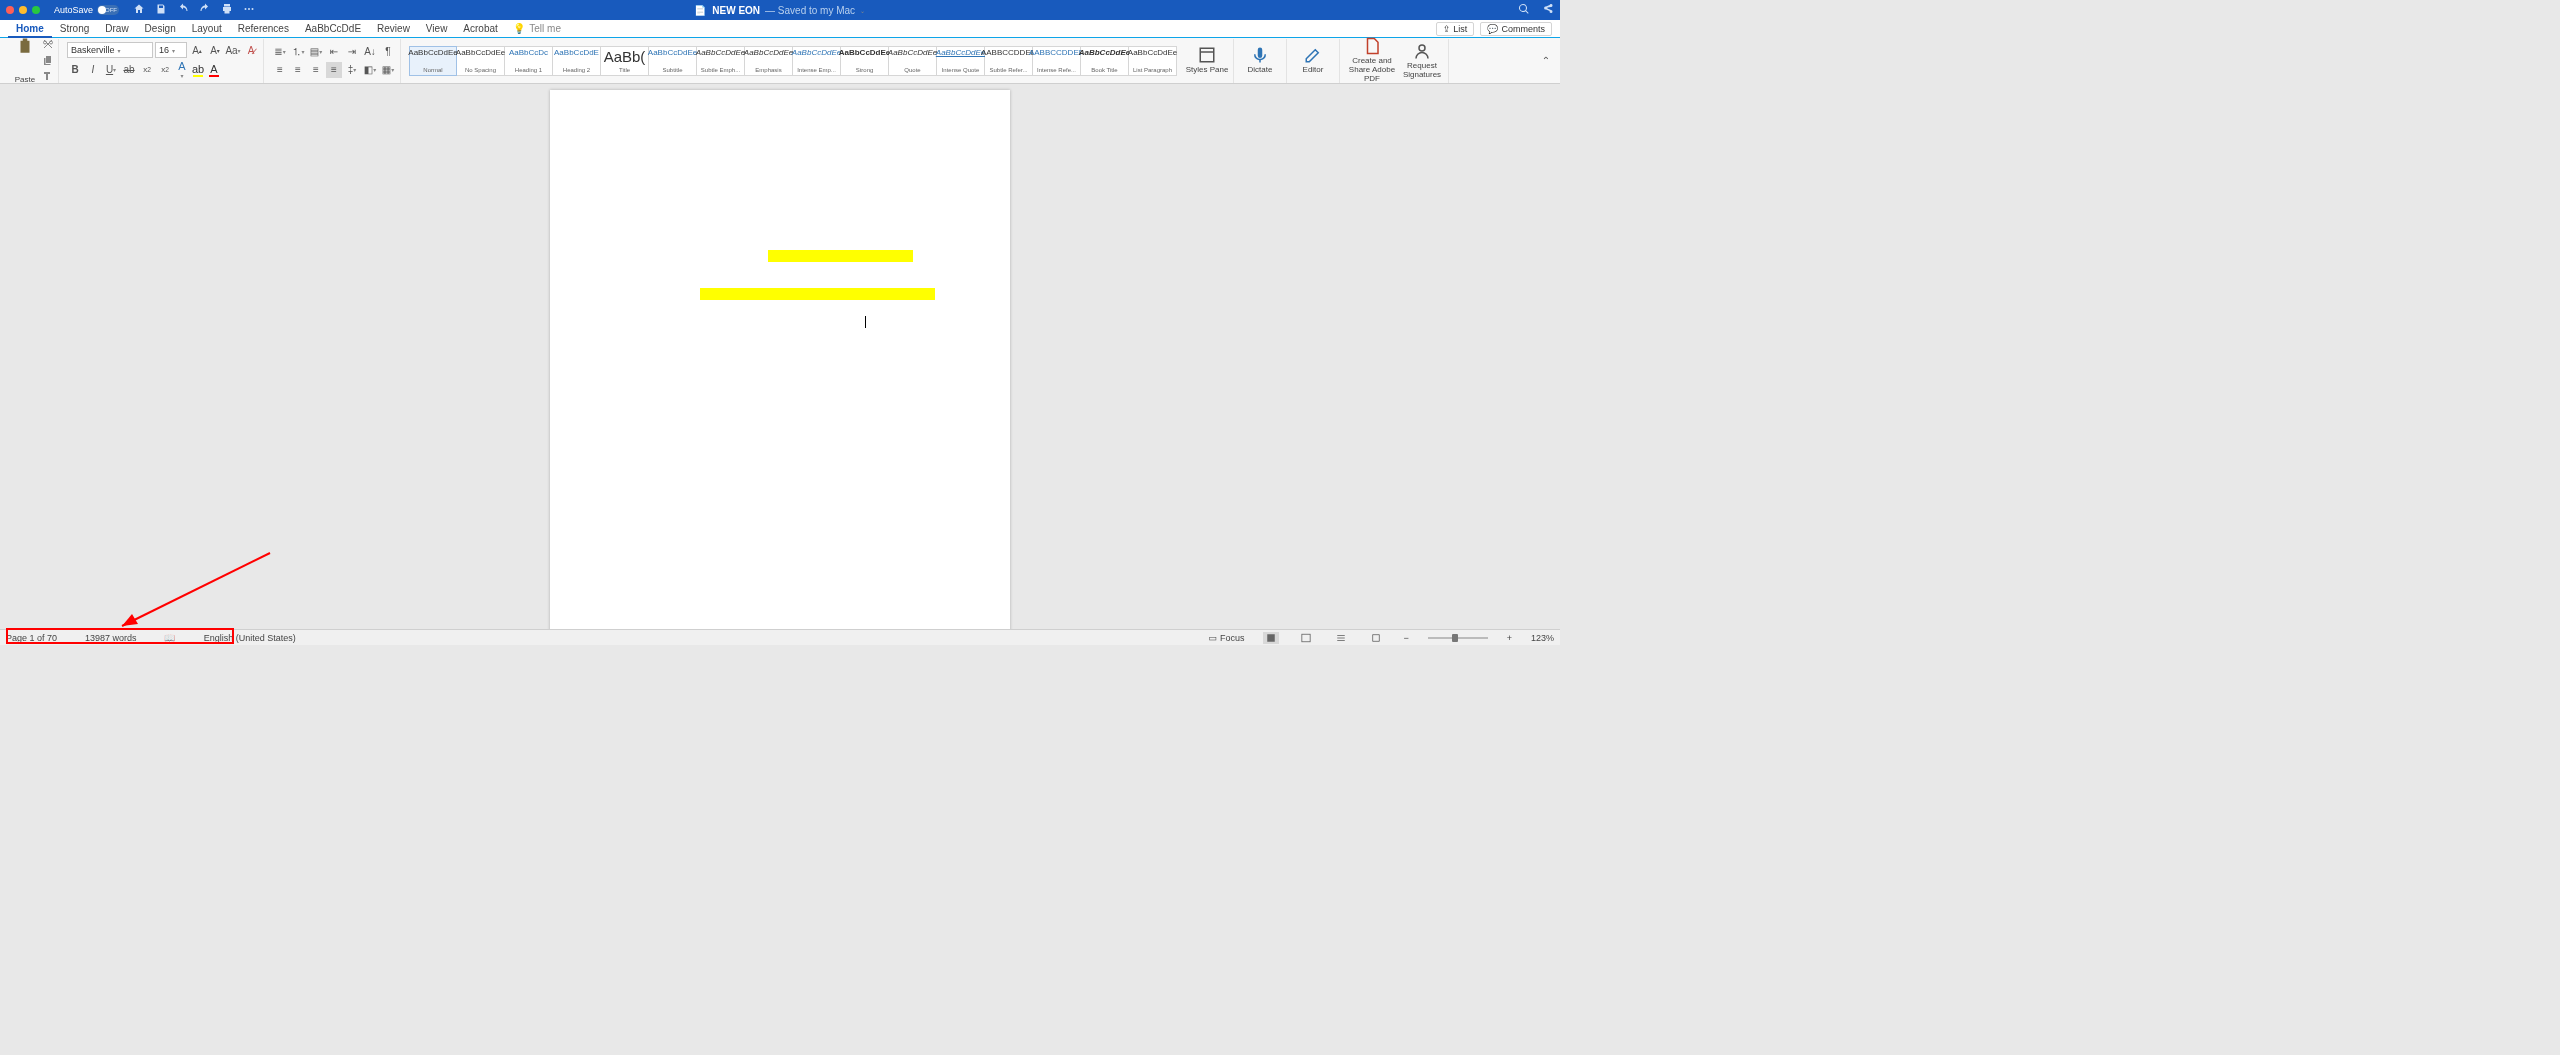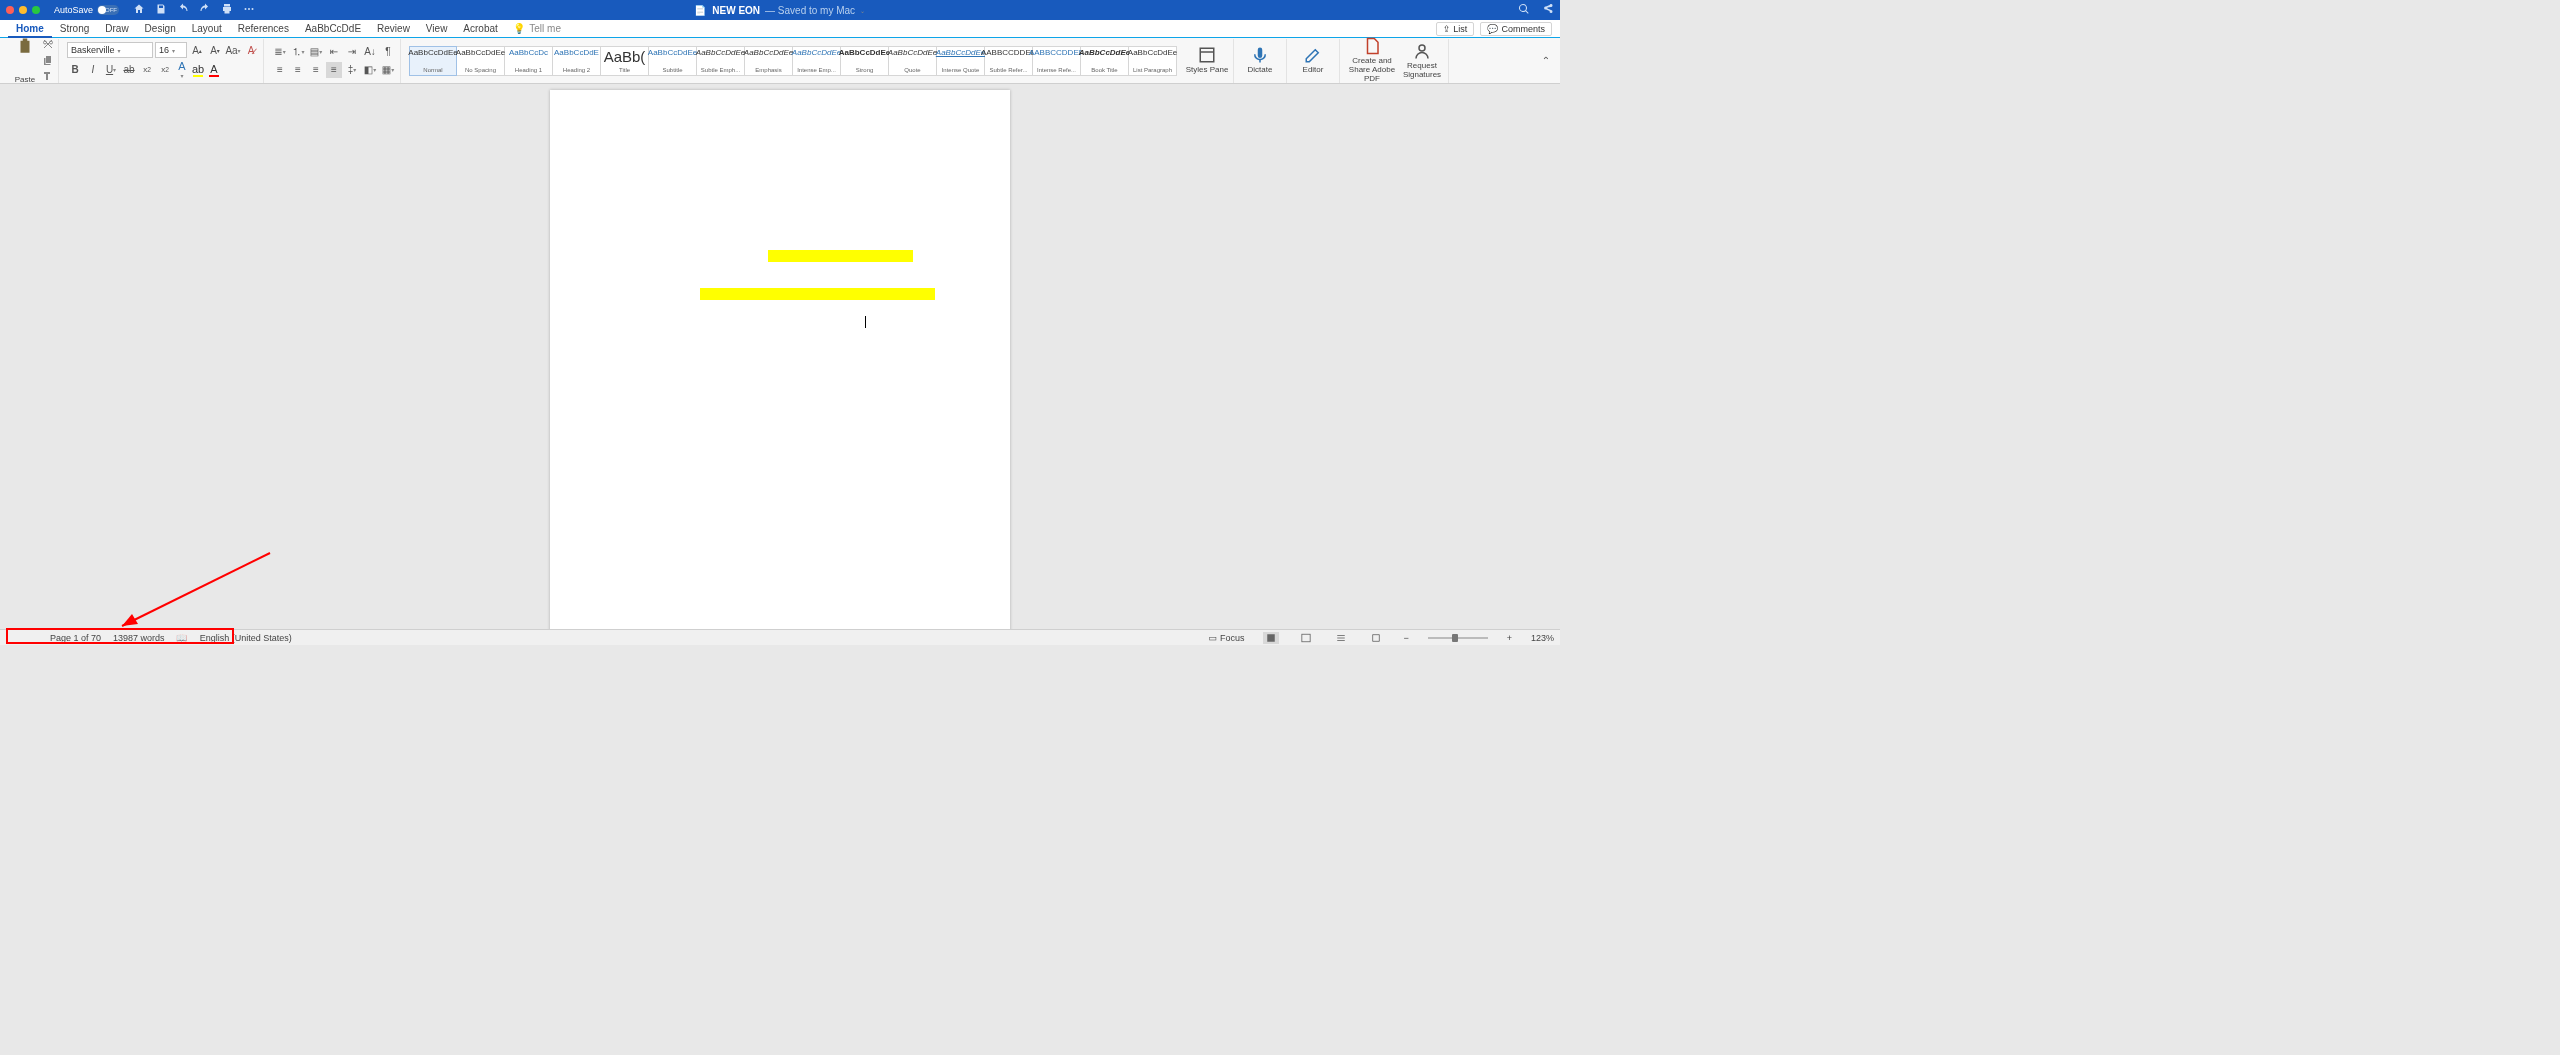--- a/index.html
+++ b/index.html
@@ -73,21 +73,21 @@
 
 .doc-area { flex: 1; overflow: hidden; display: flex; justify-content: center; padding-top: 6px; }
 .page { width: 460px; height: 580px; background: #fff; box-shadow: 0 0 3px rgba(0,0,0,.25); padding: 160px 40px 0 40px; }
 .hl { background: #ffff00; height: 12px; display: inline-block; margin-bottom: 24px; }
 .line1 { width: 145px; margin-left: 120px; }
 .line2 { width: 235px; margin-left: 75px; }
 .cursor-tick { display: inline-block; width: 1px; height: 12px; background: #000; vertical-align: bottom; position: relative; top: 2px; left: -70px; }
 
 
 .status-bar { height: 16px; background: #f0f0f0; border-top: 1px solid #cfcfcf; display: flex; align-items: center; padding: 0 6px; font-size: 9px; color: #444; }
-.status-left { display: flex; gap: 12px; margin-left: 44px; }
+.status-left { display: flex; gap: 28px; }
 .status-right { margin-left: auto; display: flex; align-items: center; gap: 19px; }
 .view-btn { width: 16px; height: 12px; display: flex; align-items: center; justify-content: center; cursor: pointer; }
 .view-btn svg { width: 12px; height: 10px; fill: #666; }
 .view-btn.sel { background: #d8d8d8; }
 .zoom-slider { width: 60px; height: 2px; background: #bbb; position: relative; }
 .zoom-slider::after { content: ""; position: absolute; left: 40%; top: -3px; width: 6px; height: 8px; background: #777; border-radius: 1px; }
 
 
 .anno-box { position: absolute; border: 2px solid #ff0000; pointer-events: none; }
 .anno-arrow { position: absolute; pointer-events: none; }

